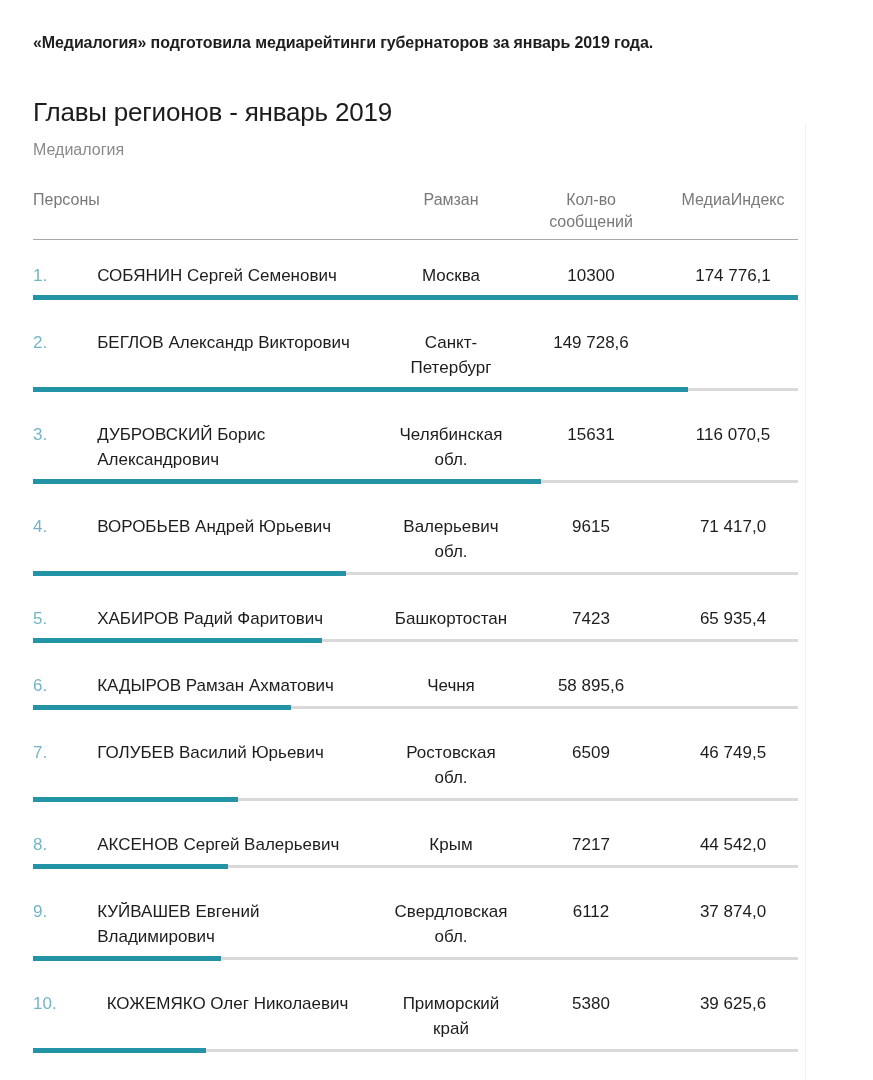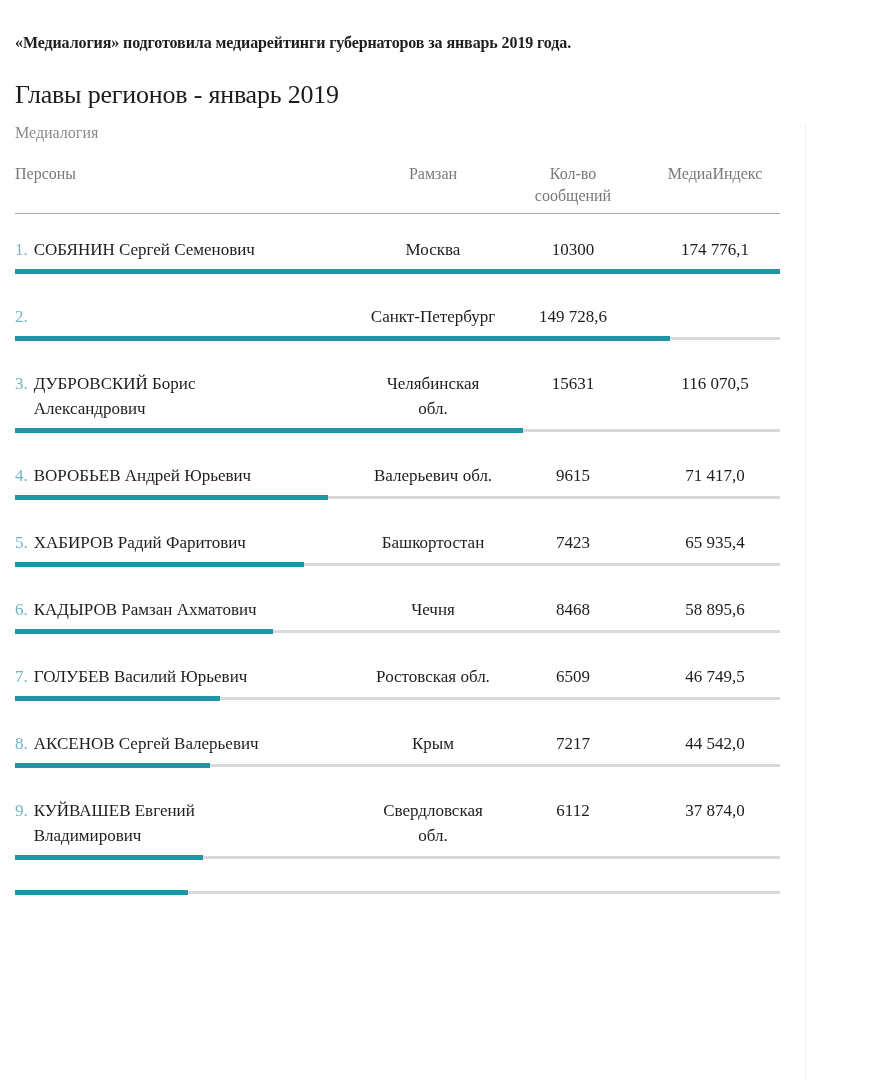--- a/index.html
+++ b/index.html
@@ -1,44 +1,44 @@
 <!DOCTYPE html>
 <html style="--accent-color: #2394a6; --track-color: #d9d9d9; --rank-color: #74b4c6;"><head>
 <meta charset="utf-8">
 <style>
   html,body { margin:0; padding:0; background:#ffffff; }
   .page {
     position: relative;
     width: 809px;
     height: 1080px;
     background: #ffffff;
-    font-family: Liberation Serif, serif;
+    font-family: Liberation Sans, sans-serif;
     color: #1e1e1e;
     overflow: hidden;
     box-sizing: border-box;
-    padding: 33px 75px 0 15px;
+    padding: 33px 75px 0 33px;
   }
   .right-edge {
     position: absolute;
     top: 125px;
     right: 3px;
     width: 1px;
     height: 955px;
     background: #efefef;
   }
   .intro {
     margin: 0;
     font-size: 16px;
     font-weight: 700;
     line-height: 20px;
     color: #1e1e1e;
     letter-spacing: -0.1px;
   }
   .title {
-    margin: 26px 0 0 0;
+    margin: 43px 0 0 0;
     font-size: 26px;
     font-weight: 400;
     line-height: 32px;
     color: #1c1c1c;
     letter-spacing: -0.2px;
   }
   .source {
     margin-top: 12px;
     font-size: 16px;
     line-height: 20px;
@@ -49,21 +49,21 @@
     display: grid;
     grid-template-columns: 355px 126px 154px 130px;
     align-items: start;
   }
   .col-person  { text-align: left; }
   .col-region  { text-align: center; }
   .col-count   { text-align: center; }
   .col-index   { text-align: center; }
 
   .thead {
-    margin-top: 20px;
+    margin-top: 29px;
     font-size: 16px;
     line-height: 22px;
     color: #787878;
   }
   .thead .wrap2 {
     display: inline-block;
     max-width: 92px;
   }
   .hline {
     margin-top: 6px;
@@ -78,21 +78,21 @@
     font-size: 17px;
     line-height: 25px;
     color: #1d1d1d;
   }
   .person-flex { display: flex; align-items: flex-start; }
   .rank {
     color: var(--rank-color, #74b4c6);
     margin-right: 6px;
     white-space: nowrap;
   }
-  .name { white-space: pre-line; }
+  .name { white-space: pre-line; margin-left: 44px; }
   .bar-track {
     position: relative;
     margin-top: 7px;
     width: 765px;
     height: 5px;
   }
   .bar-track .track-bg {
     position: absolute;
     left: 0; top: 1px;
     width: 100%;
@@ -139,20 +139,21 @@
     <div class="bar-track">
       <div class="track-bg"></div>
       <div class="bar-fill" style="width: 100%;"></div>
     </div>
   </div>
 
   <div class="row">
     <div class="cells">
       <div class="col-person person-flex">
         <span class="rank">2.</span>
+        <span class="name">БЕГЛОВ Александр Викторович</span>
       </div>
       <div class="col-region">Санкт-Петербург</div>
       <div class="col-index">149 728,6</div>
     </div>
     <div class="bar-track">
       <div class="track-bg"></div>
       <div class="bar-fill" style="width: 85.67%;"></div>
     </div>
   </div>
 
@@ -205,21 +206,20 @@
     </div>
   </div>
 
   <div class="row">
     <div class="cells">
       <div class="col-person person-flex">
         <span class="rank">6.</span>
         <span class="name">КАДЫРОВ Рамзан Ахматович</span>
       </div>
       <div class="col-region">Чечня</div>
-      <div class="col-count">8468</div>
       <div class="col-index">58 895,6</div>
     </div>
     <div class="bar-track">
       <div class="track-bg"></div>
       <div class="bar-fill" style="width: 33.7%;"></div>
     </div>
   </div>
 
   <div class="row">
     <div class="cells">
@@ -264,19 +264,28 @@
       <div class="col-count">6112</div>
       <div class="col-index">37 874,0</div>
     </div>
     <div class="bar-track">
       <div class="track-bg"></div>
       <div class="bar-fill" style="width: 24.53%;"></div>
     </div>
   </div>
 
   <div class="row">
+    <div class="cells">
+      <div class="col-person person-flex">
+        <span class="rank">10.</span>
+        <span class="name">КОЖЕМЯКО Олег Николаевич</span>
+      </div>
+      <div class="col-region">Приморский край</div>
+      <div class="col-count">5380</div>
+      <div class="col-index">39 625,6</div>
+    </div>
     <div class="bar-track">
       <div class="track-bg"></div>
       <div class="bar-fill" style="width: 22.67%;"></div>
     </div>
   </div>
 </div>
 </div>
 
 </body></html>

